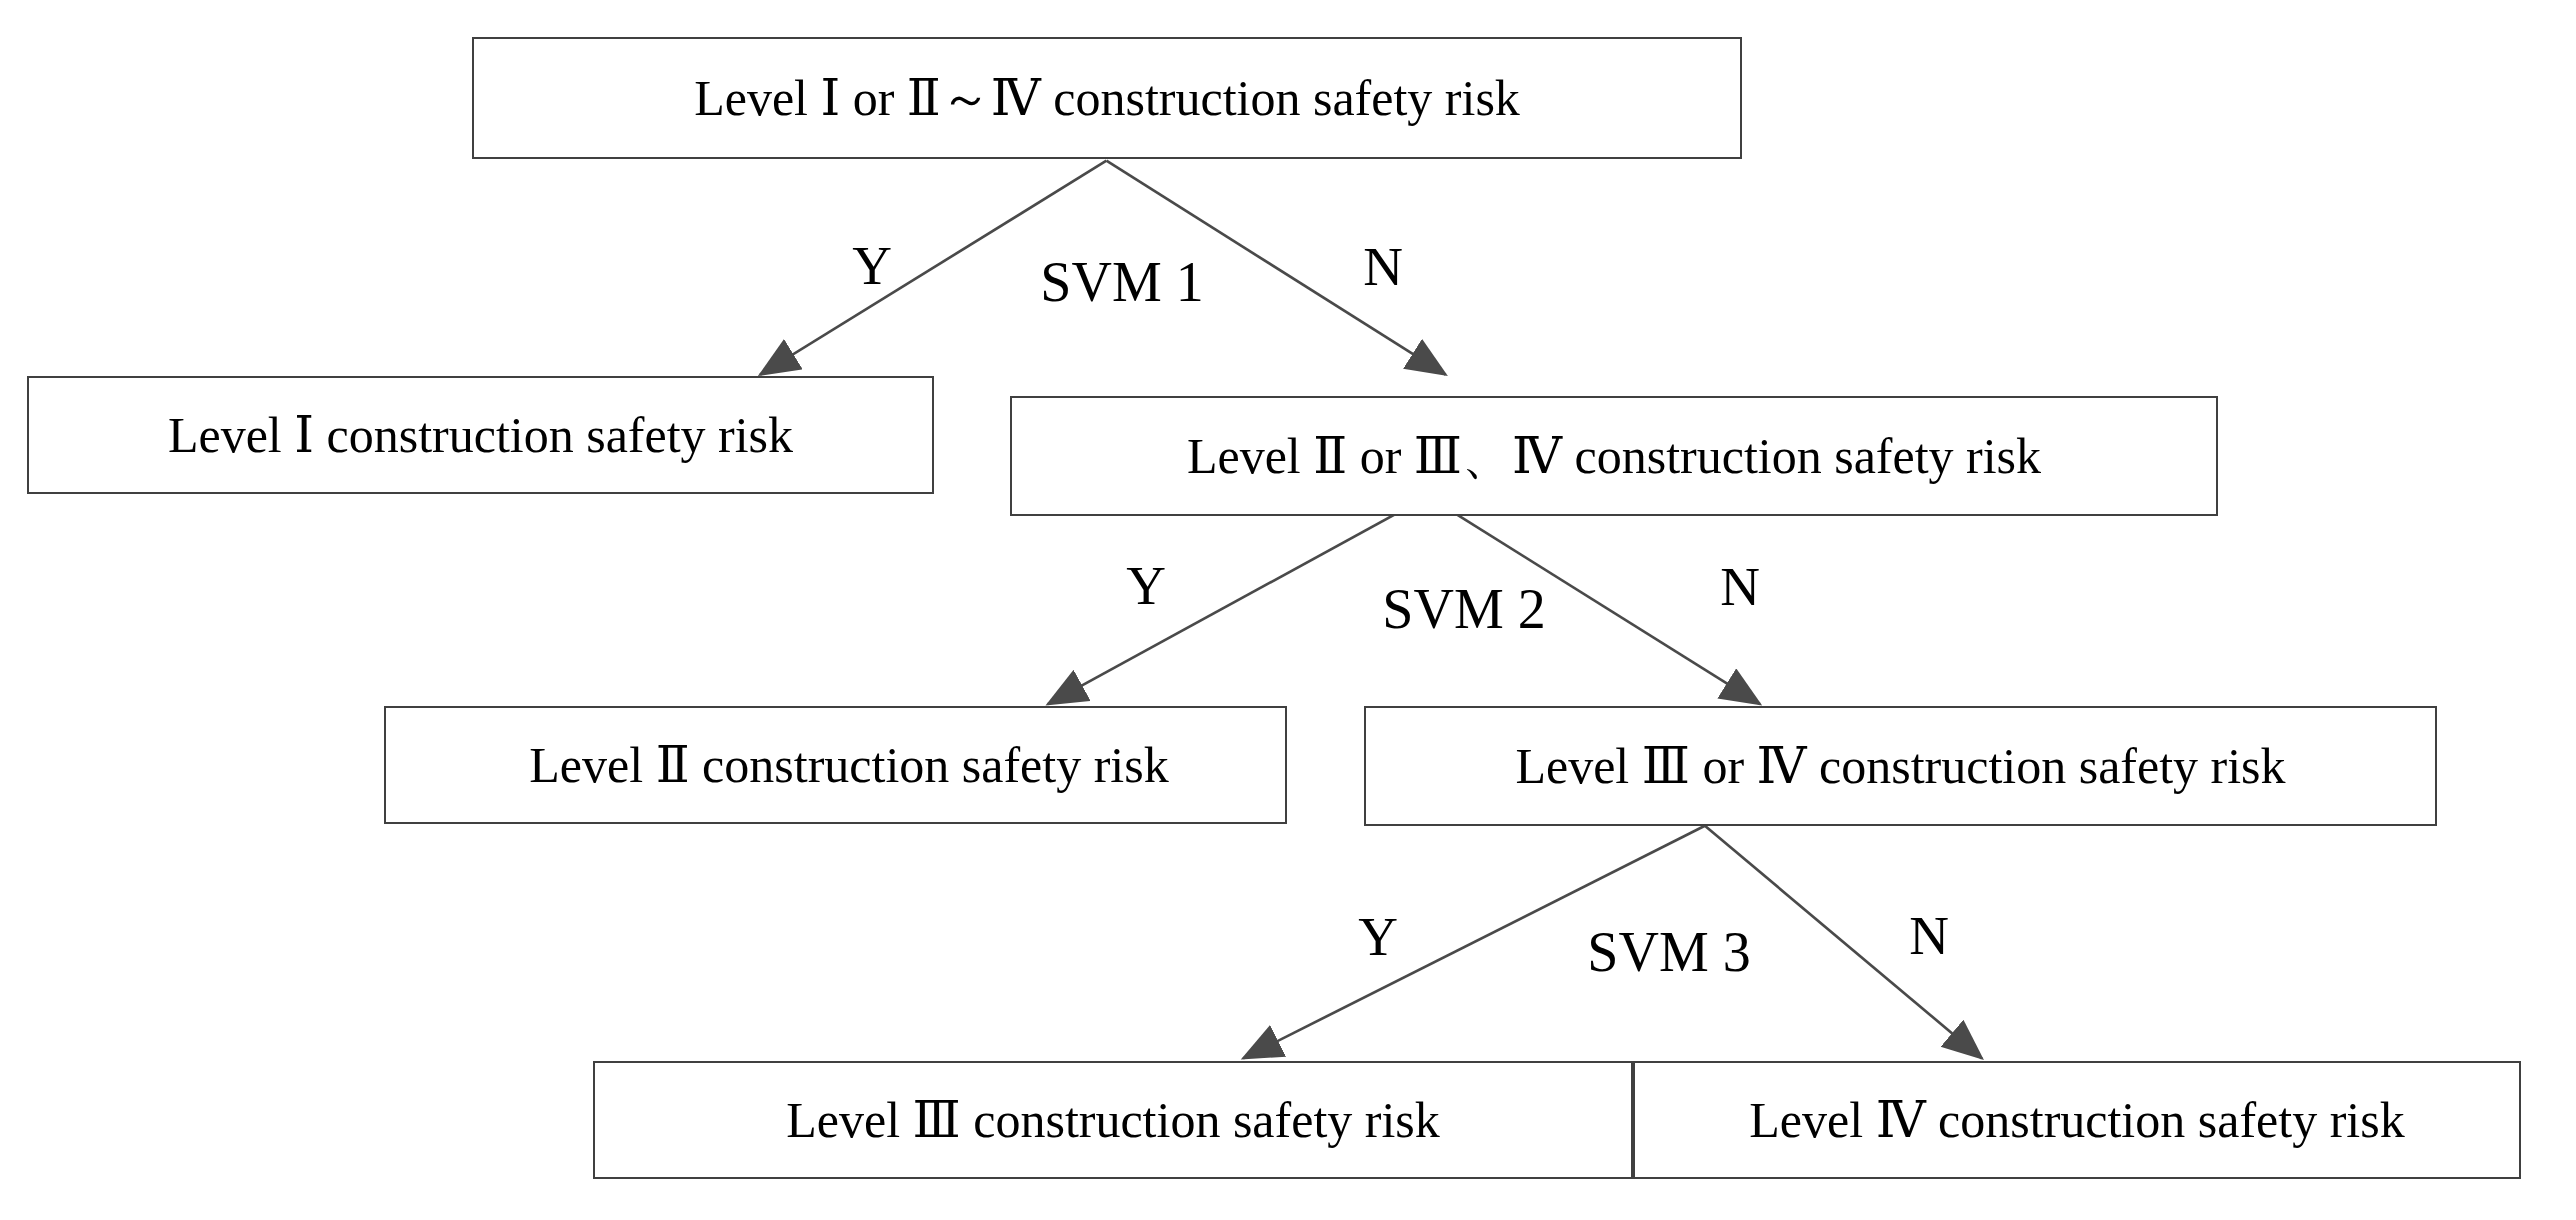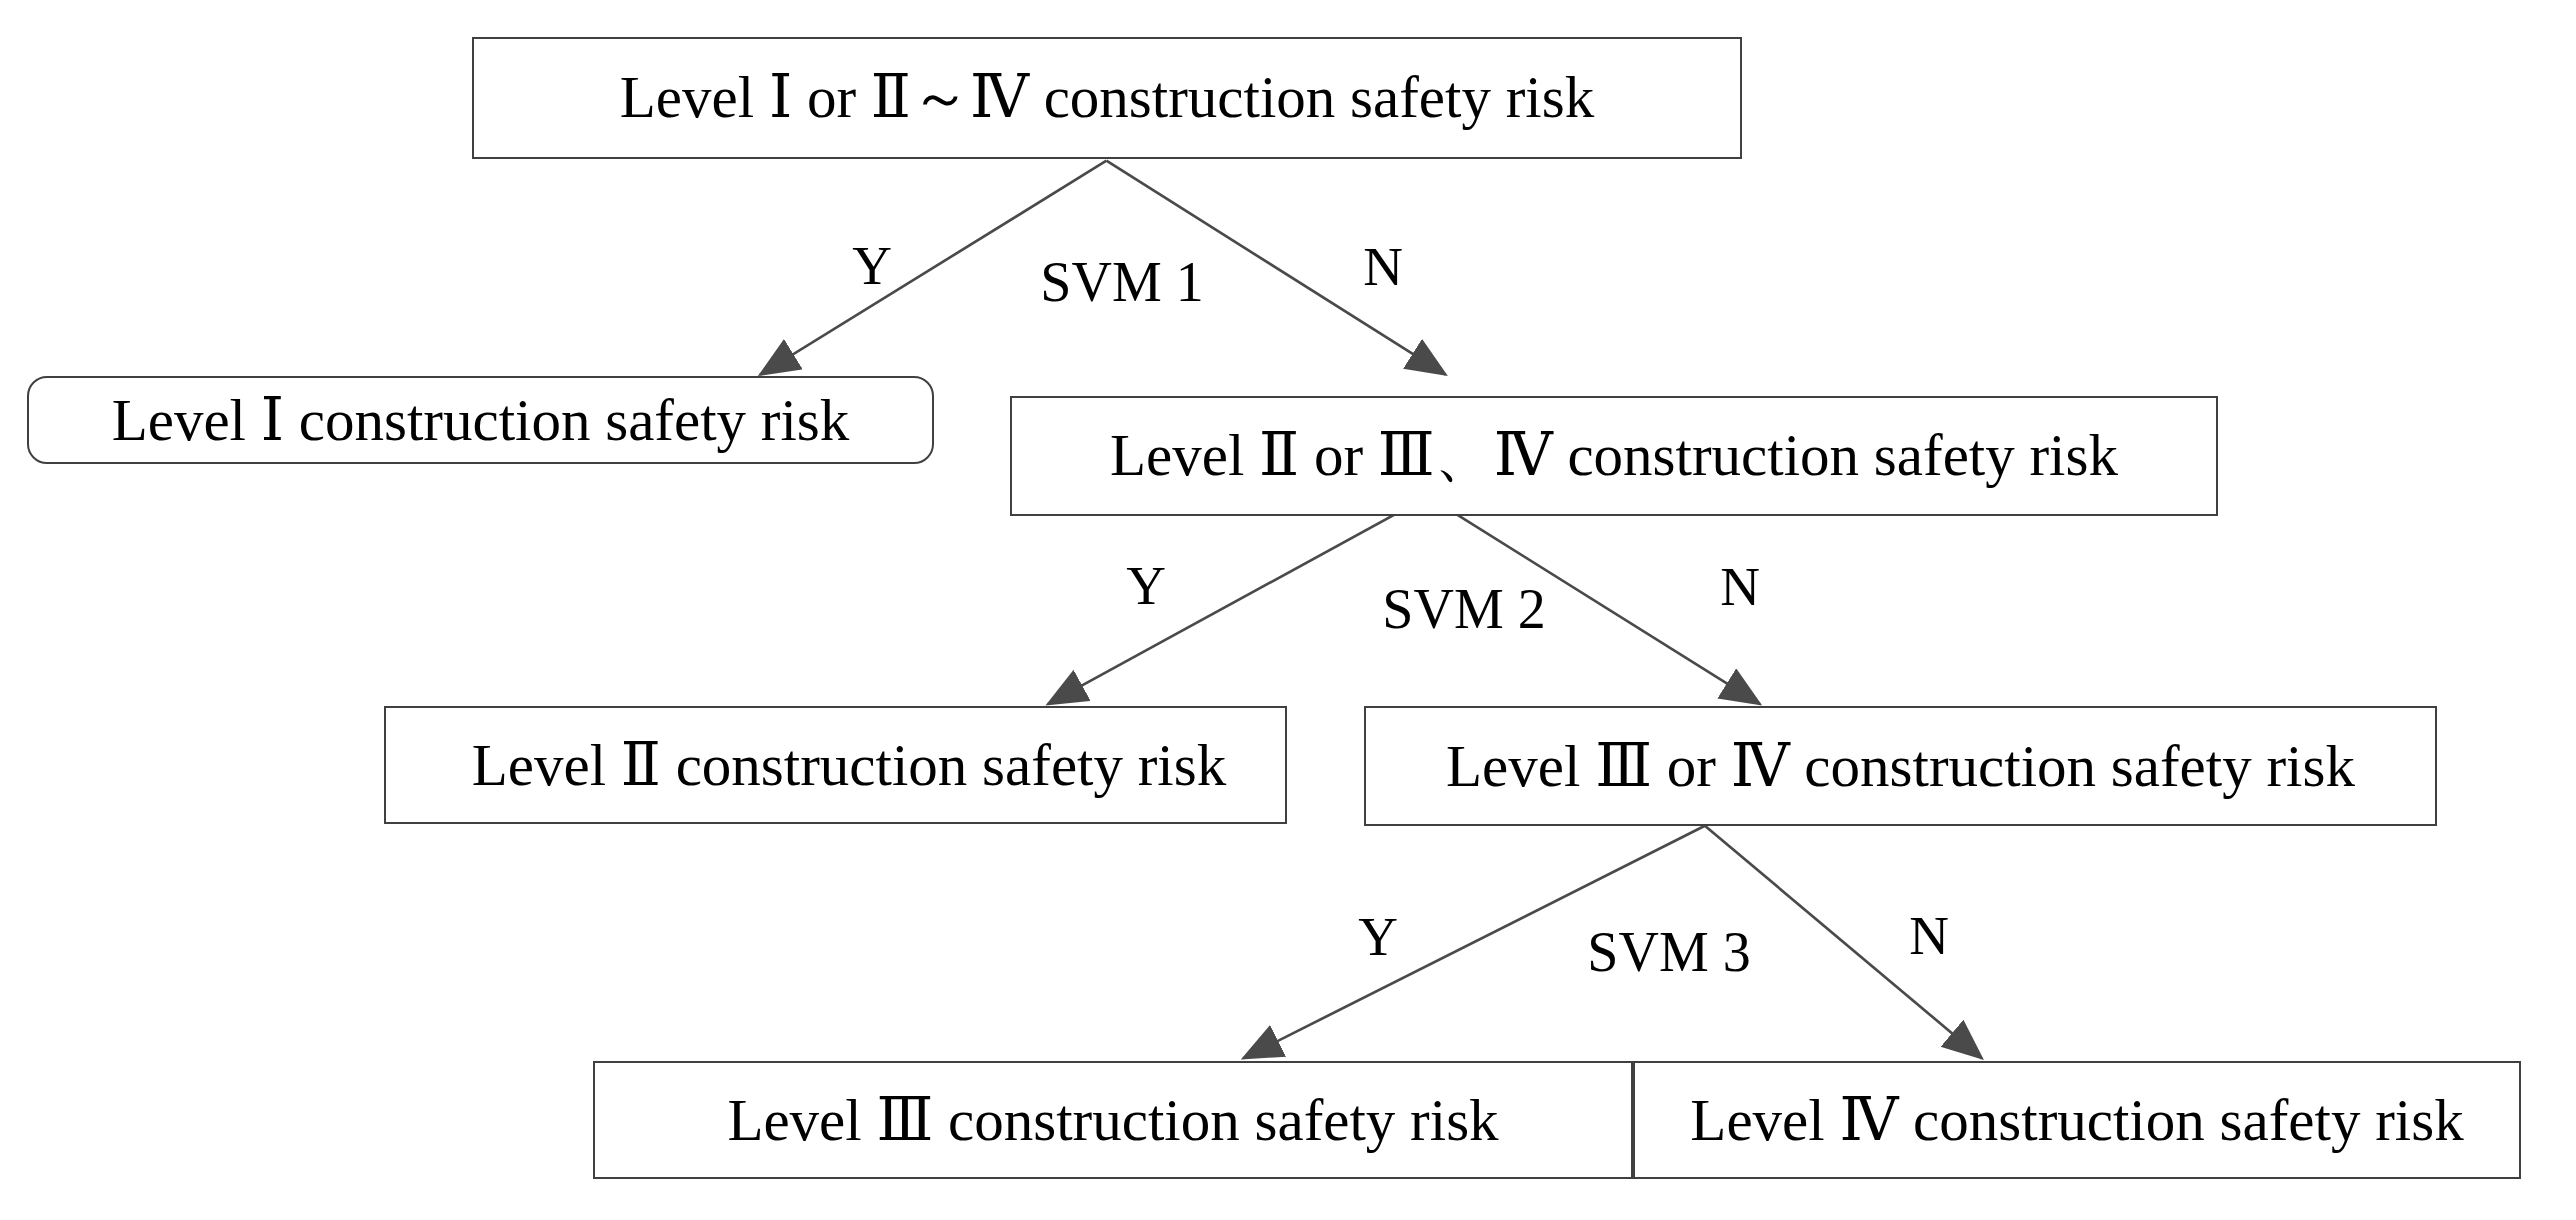--- a/index.html
+++ b/index.html
@@ -23,26 +23,26 @@
     height: 1220px;
   }
   .node {
     position: absolute;
     box-sizing: border-box;
     border: 2.7px solid #404040;
     background: #ffffff;
     display: flex;
     align-items: center;
     justify-content: center;
-    font-size: 59px;
+    font-size: 50px;
     color: #000000;
     white-space: nowrap;
   }
   .n1 { left: 472px;  top: 37px;   width: 1270px; height: 122px; }
-  .n2 { left: 27px;   top: 376px;  width: 907px; height: 88px; border-radius: 20px; }
+  .n2 { left: 27px;   top: 376px;  width: 907px; height: 118px; }
   .n3 { left: 1010px; top: 376px;  width: 1208px; height: 120px; margin-top: 20px; }
   .n4 { left: 384px;  top: 706px;  width: 903px; height: 118px; padding-left: 27px; }
   .n5 { left: 1364px; top: 706px;  width: 1073px; height: 120px; }
   .n6 { left: 593px;  top: 1061px; width: 1040px; height: 118px; }
   .n7 { left: 1633px; top: 1061px; width: 888px; height: 118px; }
   .lbl {
     position: absolute;
     transform: translate(-50%, -50%);
     font-size: 55px;
     color: #000000;

